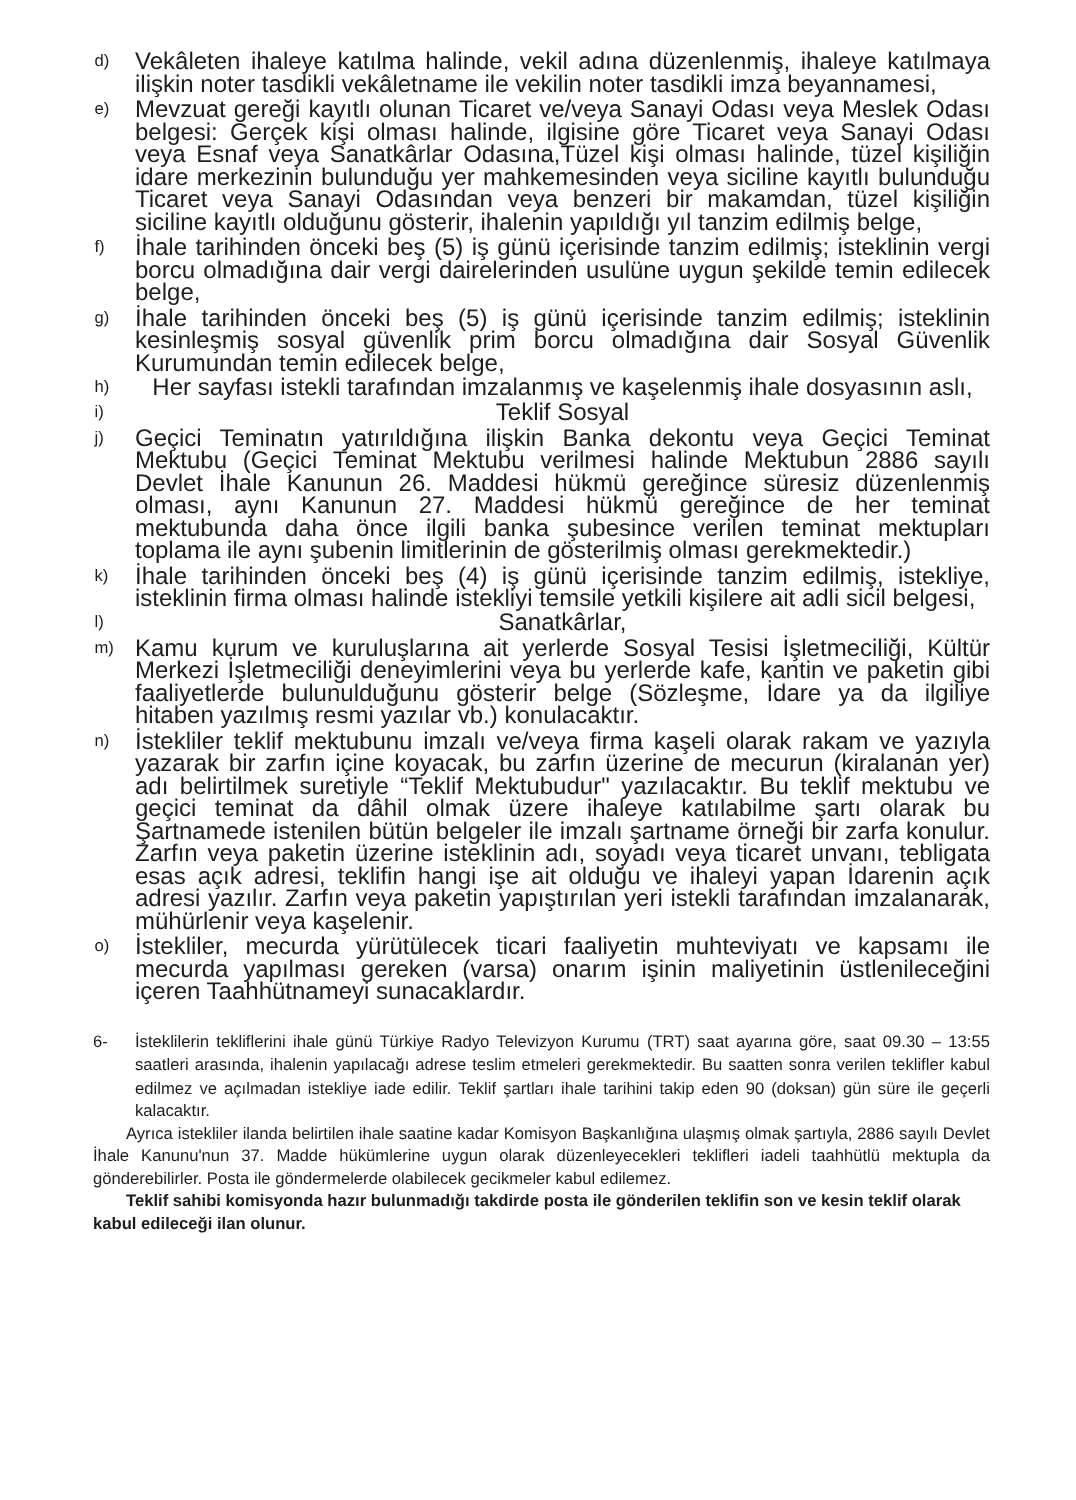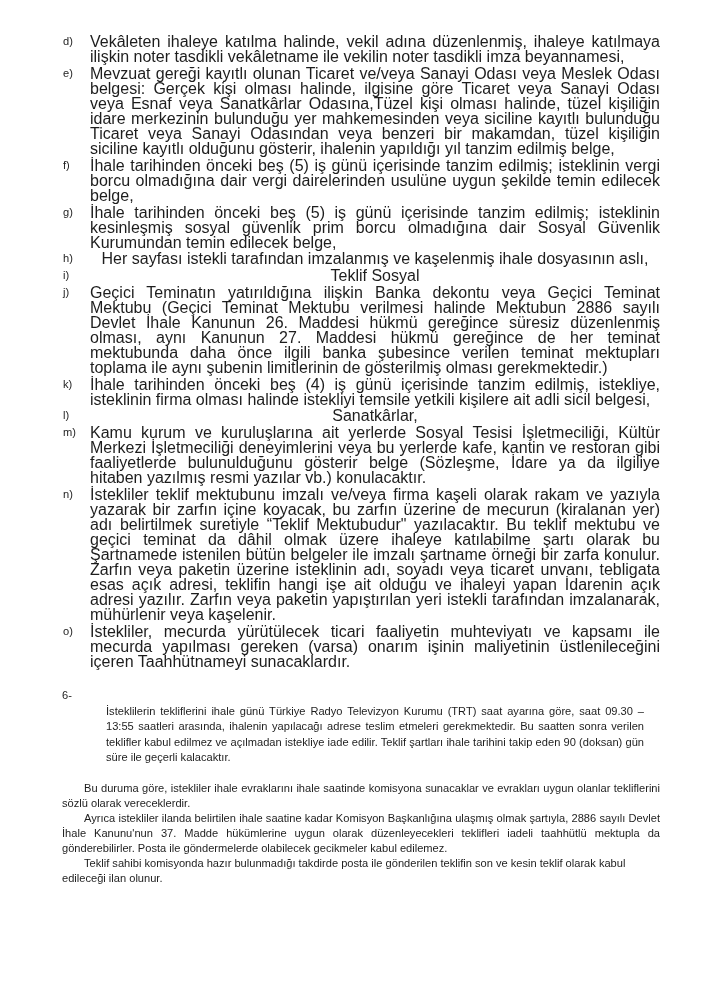--- a/index.html
+++ b/index.html
@@ -69,39 +69,40 @@
     line-height: 15.1px;
     color: #1d1d1d;
   }
   .clause-body {
     flex: 1 1 auto;
     font-size: 11.1px;
     line-height: 15.1px;
     color: #1d1d1d;
   }
   .clause-body p {
-    margin: 16px;
+    margin: 0;
     text-align: justify;
     text-justify: inter-word;
   }
   .clause-body p.first {
     text-indent: 0;
   }
   
   .outdent-block {
     margin-left: -28px;
   }
   .outdent-block p {
     margin: 0;
     text-align: justify;
     text-justify: inter-word;
     text-indent: 22px;
   }
   .outdent-block p.last-para {
     text-align: left;
+    font-weight: bold;
   }
 </style>
 </head>
 <body>
 
 <div class="page">
   <div class="doc-body">
 
     <ul class="lettered-list">
       <li class="list-item">
@@ -135,38 +136,37 @@
       <li class="list-item">
         <span class="marker">k)</span>
         <span class="item-text">İhale tarihinden önceki beş (4) iş günü içerisinde tanzim edilmiş, istekliye, isteklinin firma olması halinde istekliyi temsile yetkili kişilere ait adli sicil belgesi,</span>
       </li>
       <li class="list-item">
         <span class="marker">l)</span>
         <span class="item-text nojust">Sanatkârlar,</span>
       </li>
       <li class="list-item">
         <span class="marker">m)</span>
-        <span class="item-text">Kamu kurum ve kuruluşlarına ait yerlerde Sosyal Tesisi İşletmeciliği, Kültür Merkezi İşletmeciliği deneyimlerini veya bu yerlerde kafe, kantin ve restoran gibi faaliyetlerde bulunulduğunu gösterir belge (Sözleşme, İdare ya da ilgiliye hitaben yazılmış resmi yazılar vb.) konulacaktır.</span>
+        <span class="item-text">Kamu kurum ve kuruluşlarına ait yerlerde Sosyal Tesisi İşletmeciliği, Kültür Merkezi İşletmeciliği deneyimlerini veya bu yerlerde kafe, kantin ve paketin gibi faaliyetlerde bulunulduğunu gösterir belge (Sözleşme, İdare ya da ilgiliye hitaben yazılmış resmi yazılar vb.) konulacaktır.</span>
       </li>
       <li class="list-item">
         <span class="marker">n)</span>
         <span class="item-text">İstekliler teklif mektubunu imzalı ve/veya firma kaşeli olarak rakam ve yazıyla yazarak bir zarfın içine koyacak, bu zarfın üzerine de mecurun (kiralanan yer) adı belirtilmek suretiyle “Teklif Mektubudur"  yazılacaktır.  Bu teklif mektubu ve geçici teminat da dâhil olmak üzere ihaleye katılabilme şartı olarak bu Şartnamede istenilen bütün belgeler ile imzalı şartname örneği bir zarfa konulur. Zarfın veya paketin üzerine isteklinin adı, soyadı veya ticaret unvanı, tebligata esas açık adresi, teklifin hangi işe ait olduğu ve ihaleyi yapan İdarenin açık adresi yazılır. Zarfın veya paketin yapıştırılan yeri istekli tarafından imzalanarak, mühürlenir veya kaşelenir.</span>
       </li>
       <li class="list-item">
         <span class="marker">o)</span>
         <span class="item-text">İstekliler, mecurda yürütülecek ticari faaliyetin muhteviyatı ve kapsamı ile mecurda yapılması gereken (varsa) onarım işinin maliyetinin üstlenileceğini içeren Taahhütnameyi sunacaklardır.</span>
       </li>
     </ul>
 
     <div class="clause">
       <span class="clause-num">6-</span>
       <div class="clause-body">
         <p class="first">İsteklilerin tekliflerini ihale günü Türkiye Radyo Televizyon Kurumu (TRT) saat ayarına göre, saat 09.30 – 13:55 saatleri arasında, ihalenin yapılacağı adrese teslim etmeleri gerekmektedir. Bu saatten sonra verilen teklifler kabul edilmez ve açılmadan istekliye iade edilir. Teklif şartları ihale tarihini takip eden 90 (doksan) gün süre ile geçerli kalacaktır.</p>
         <div class="outdent-block">
-          <p>Bu duruma göre, istekliler ihale evraklarını ihale saatinde komisyona sunacaklar ve evrakları uygun olanlar tekliflerini sözlü olarak vereceklerdir.</p>
           <p>Ayrıca istekliler ilanda belirtilen ihale saatine kadar Komisyon Başkanlığına ulaşmış olmak şartıyla, 2886 sayılı Devlet İhale Kanunu'nun 37. Madde hükümlerine uygun olarak düzenleyecekleri teklifleri iadeli taahhütlü mektupla da gönderebilirler. Posta ile göndermelerde olabilecek gecikmeler kabul edilemez.</p>
           <p class="last-para">Teklif sahibi komisyonda hazır bulunmadığı takdirde posta ile gönderilen teklifin son ve kesin teklif olarak kabul edileceği ilan olunur.</p>
         </div>
       </div>
     </div>
 
   </div>
 </div>
 
 </body></html>

